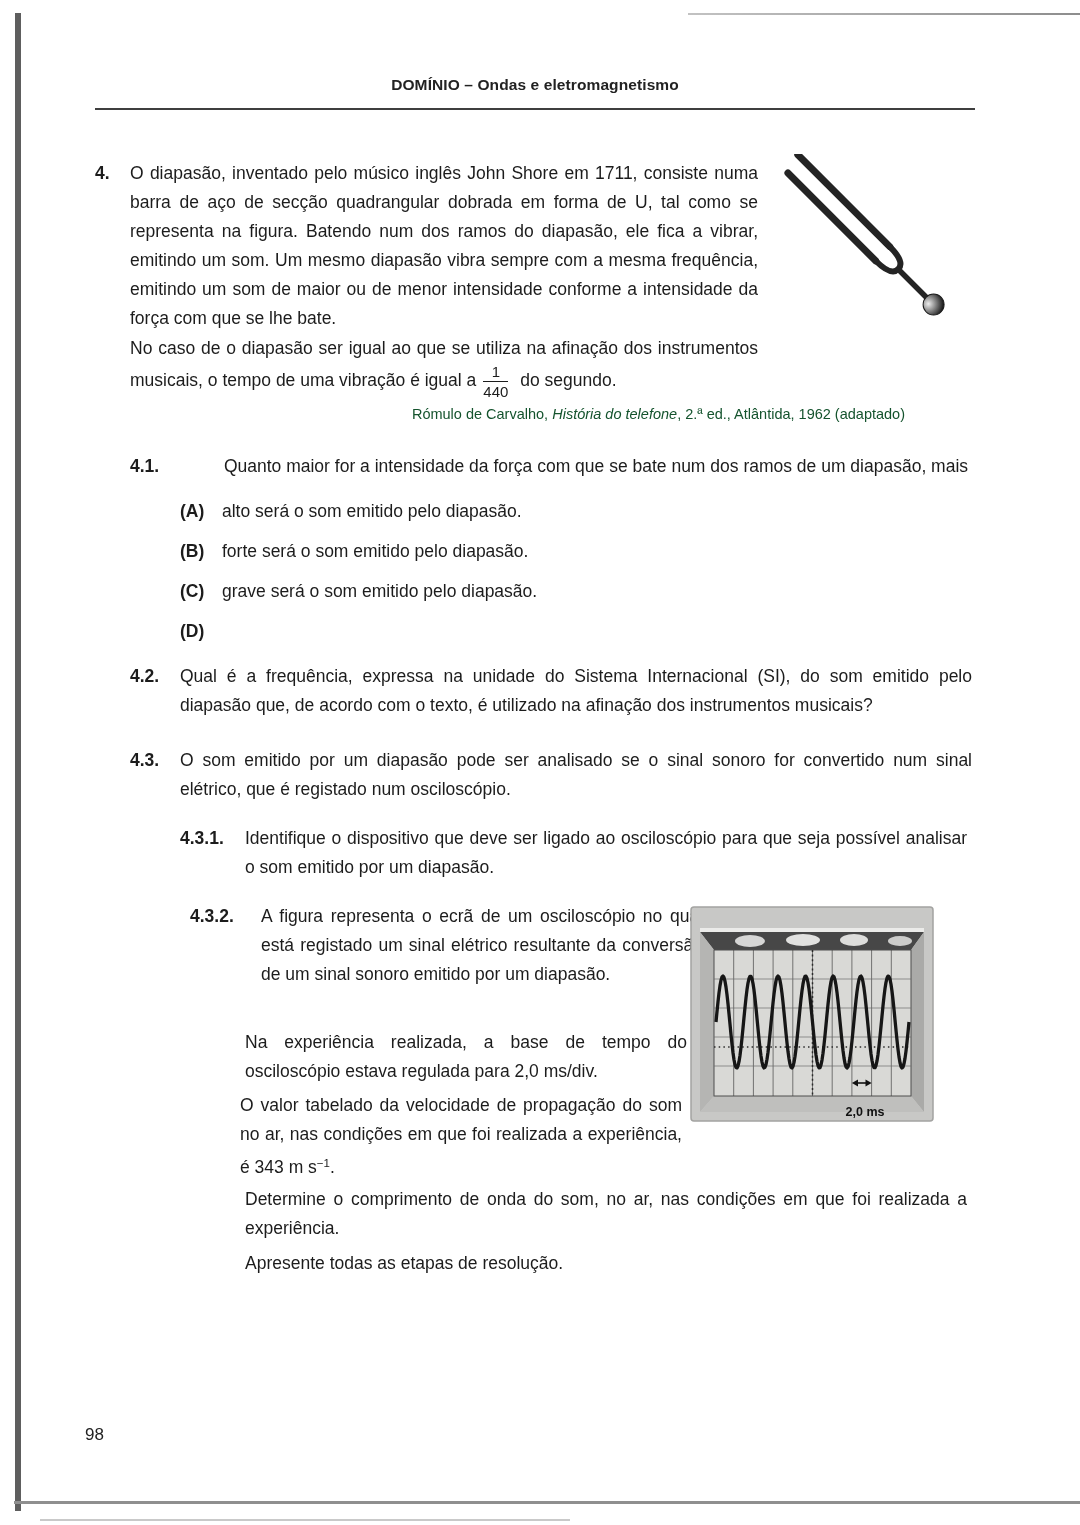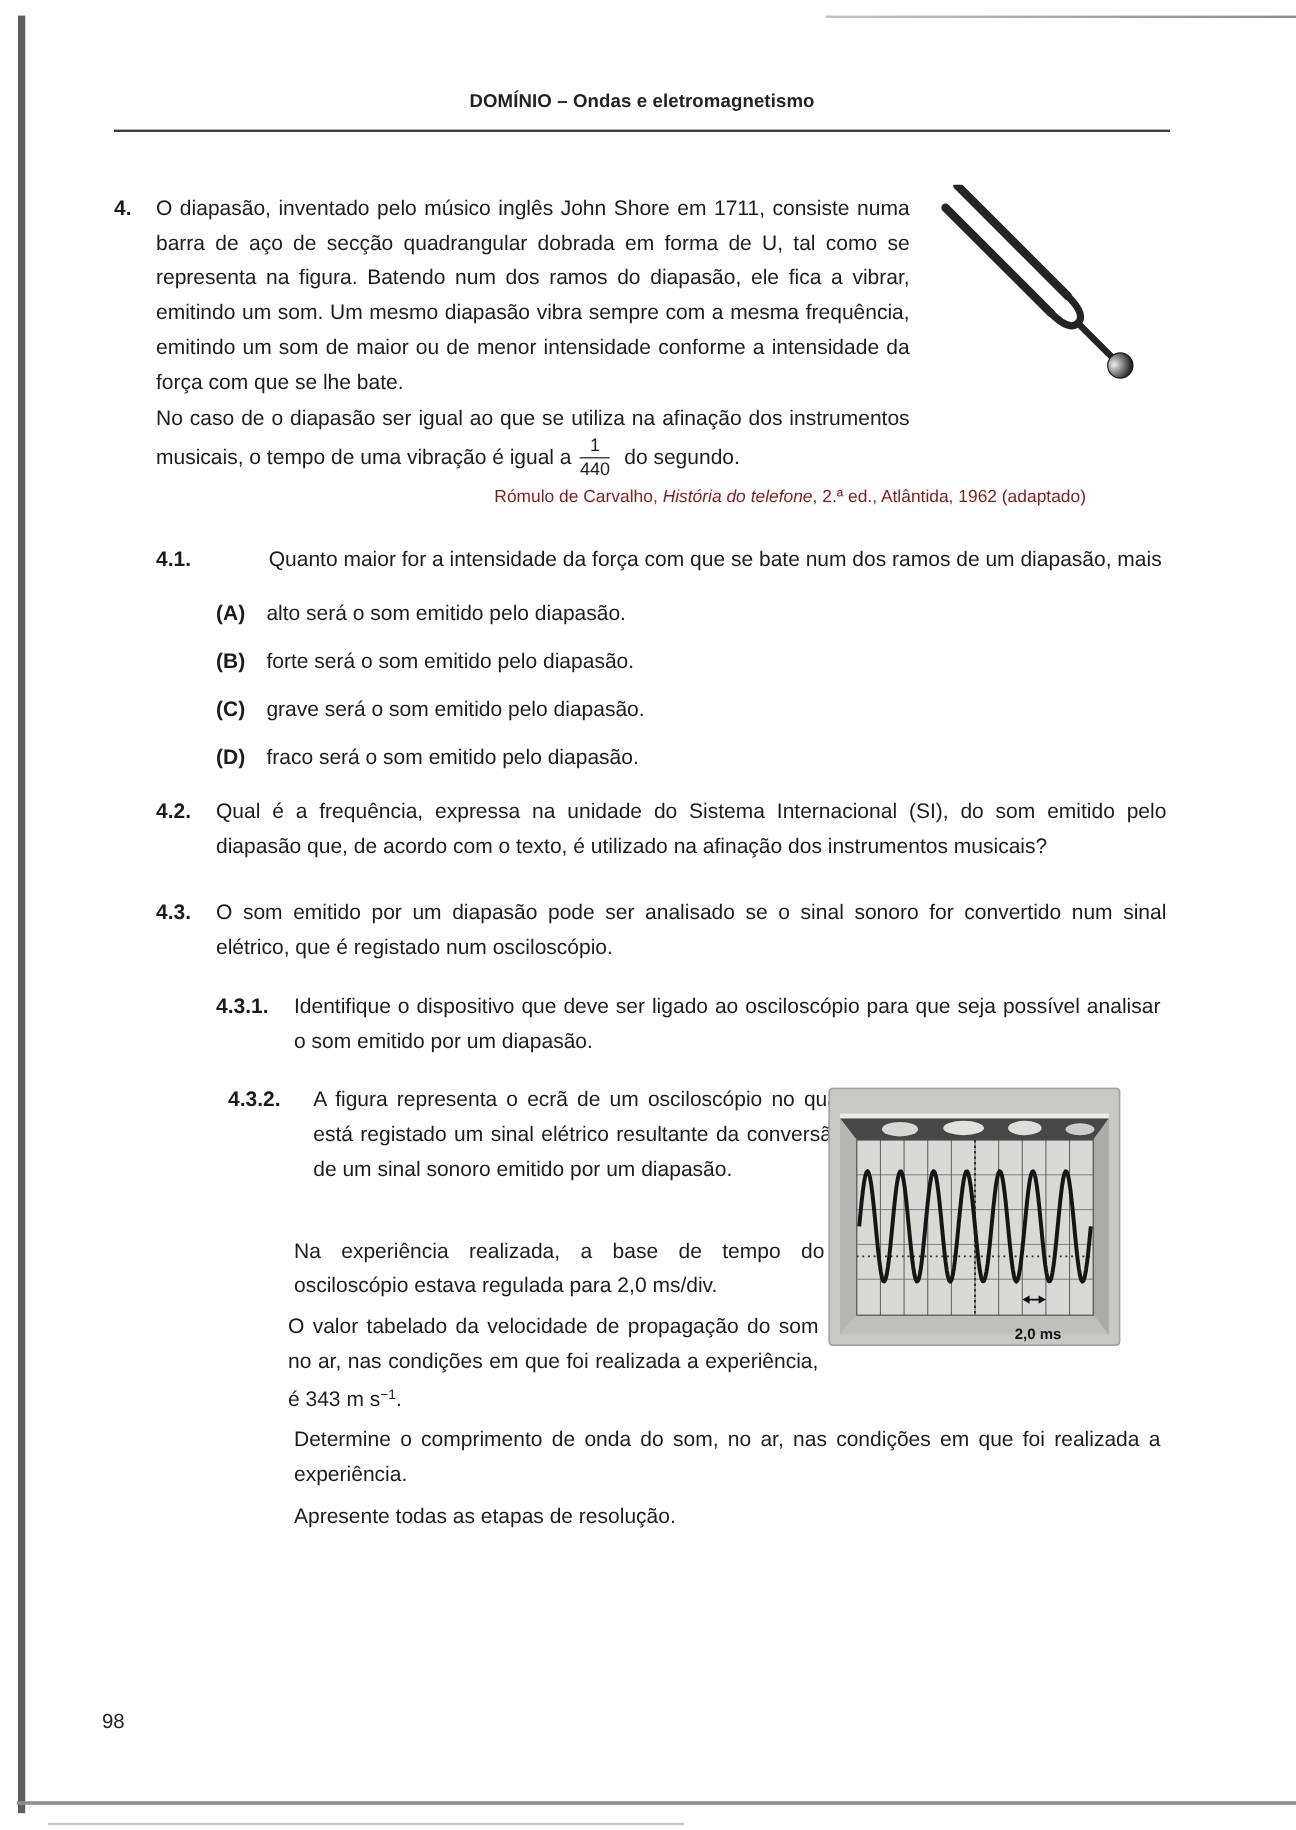--- a/index.html
+++ b/index.html
@@ -20,21 +20,21 @@
   .bottom-line2{left:40px;top:1519px;width:530px;height:2px;background:#c9c9c9;}
   
   .header-title{left:95px;top:76px;width:880px;text-align:center;
     font-size:15.5px;font-weight:600;letter-spacing:.1px;color:#222;}
   .header-rule{left:95px;top:108px;width:880px;height:2.4px;background:#3f3f3f;}
   
   .txt{font-size:17.5px;line-height:29px;}
   .just{text-align:justify;}
   .num{font-weight:700;}
   p{margin:0;}
-  .citation{font-size:14.5px;color:#7f1d1d;text-align:right;}
+  .citation{font-size:14.5px;color:#14532d;text-align:right;}
   .citation .it{font-style:italic;}
   
   .frac{display:inline-block;vertical-align:middle;text-align:center;
     margin:0 7px;font-size:15px;line-height:1.15;}
   .frac .fnum{display:block;padding:0 5px 1px 5px;border-bottom:1.7px solid #1c1c1c;}
   .frac .fden{display:block;padding-top:1px;}
   sup.u{font-size:11.5px;vertical-align:6px;}
   
   .opt-row{display:flex;margin-bottom:11px;height:29px;}
   .opt-letter{width:42px;font-weight:700;flex:0 0 auto;}
@@ -90,21 +90,20 @@
     <div class="opt-row">
       <span class="opt-letter">(B)</span>
       <span>forte será o som emitido pelo diapasão.</span>
     </div>
     <div class="opt-row">
       <span class="opt-letter">(C)</span>
       <span>grave será o som emitido pelo diapasão.</span>
     </div>
     <div class="opt-row">
       <span class="opt-letter">(D)</span>
-      <span>fraco será o som emitido pelo diapasão.</span>
     </div>
   </div>
 
   <div class="abs txt num" style="left:130px;top:662px;">4.2.</div>
   <p class="abs txt just" style="left:180px;top:662px;width:792px;">Qual é a frequência, expressa na unidade do Sistema Internacional (SI), do som emitido pelo diapasão que, de acordo com o texto, é utilizado na afinação dos instrumentos musicais?</p>
 
   <div class="abs txt num" style="left:130px;top:746px;">4.3.</div>
   <p class="abs txt just" style="left:180px;top:746px;width:792px;">O som emitido por um diapasão pode ser analisado se o sinal sonoro for convertido num sinal elétrico, que é registado num osciloscópio.</p>
 
   <div class="abs txt num" style="left:180px;top:824px;">4.3.1.</div>

